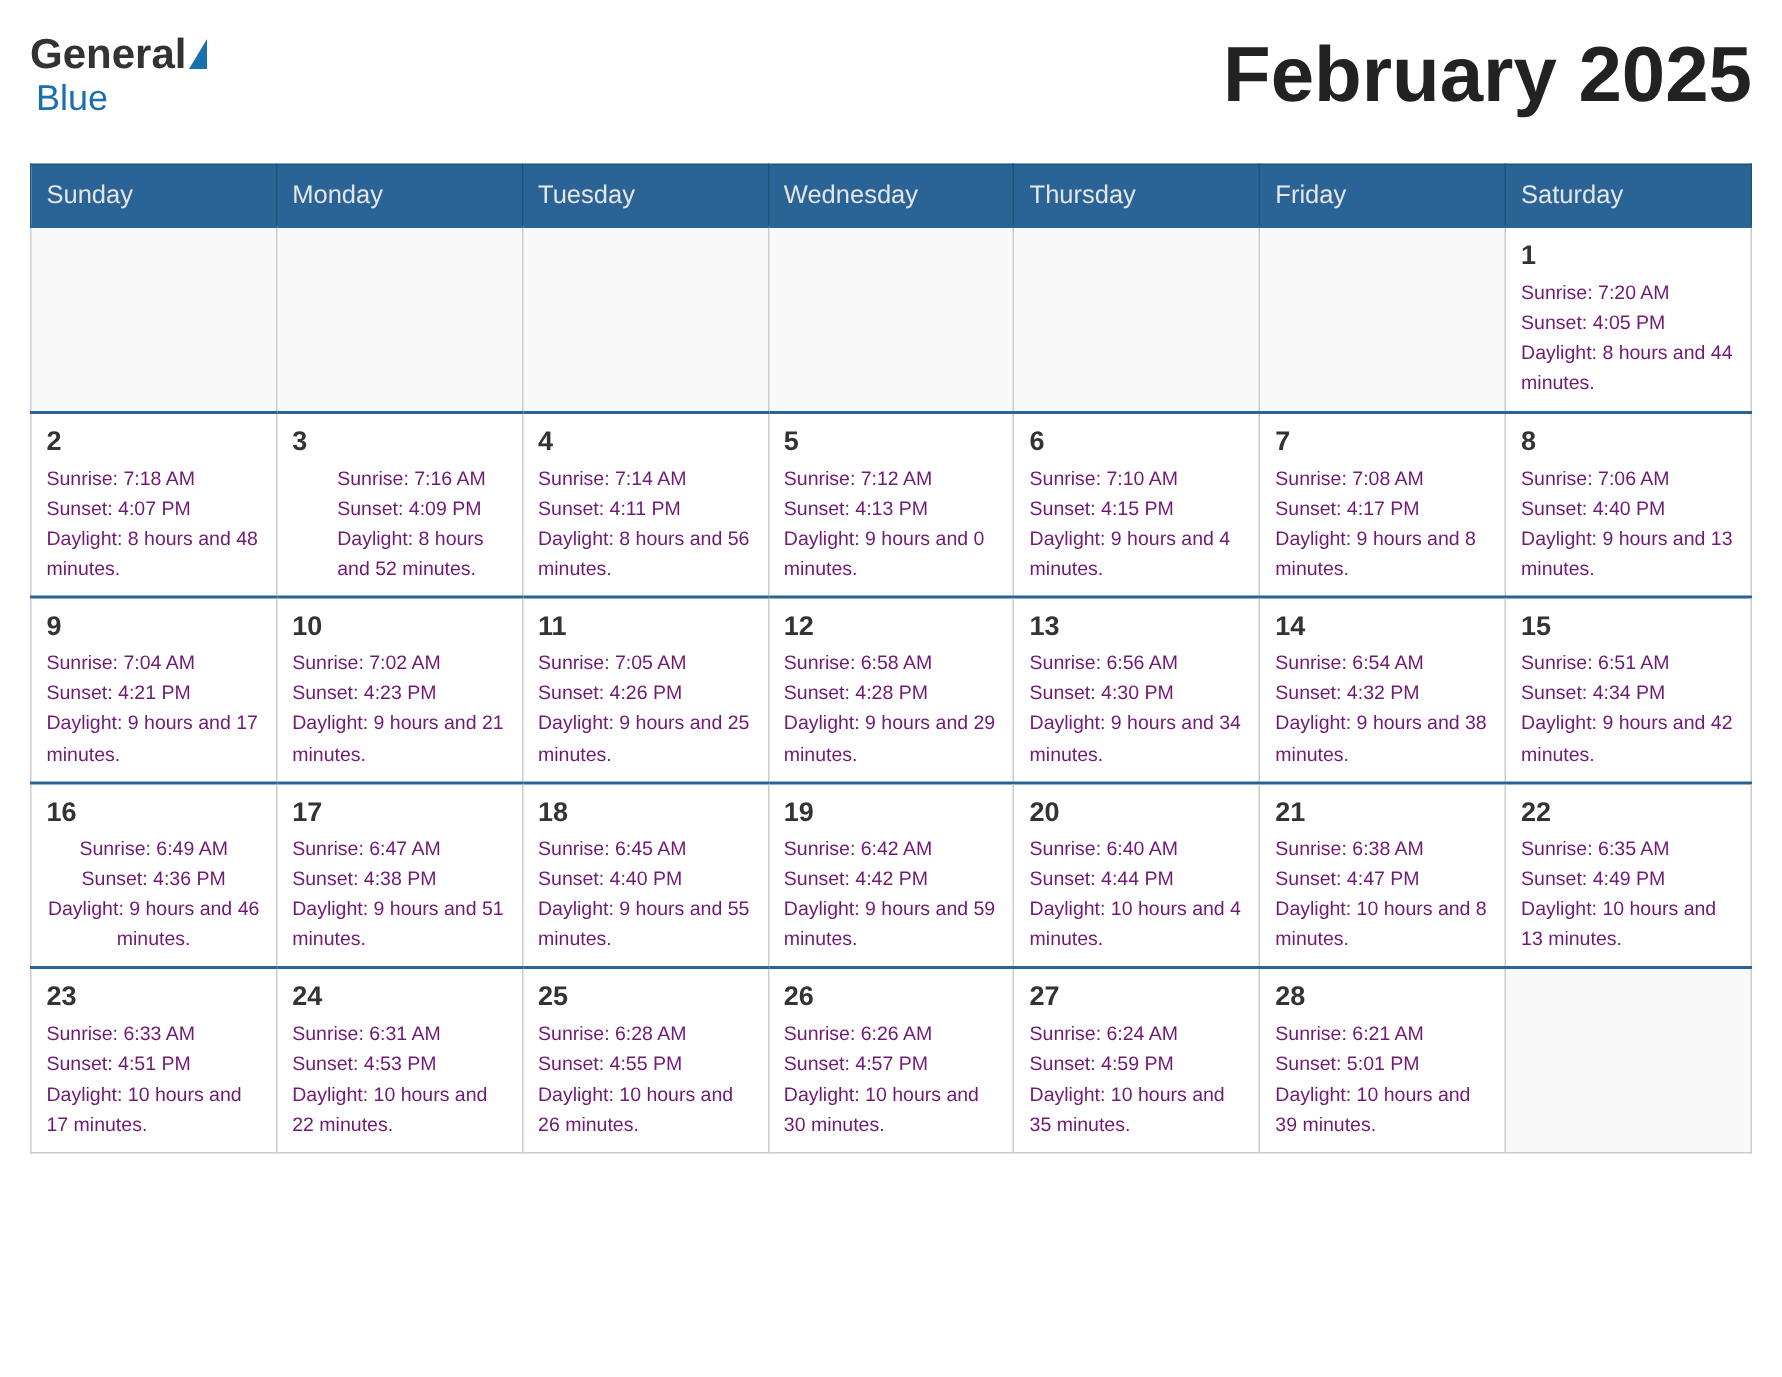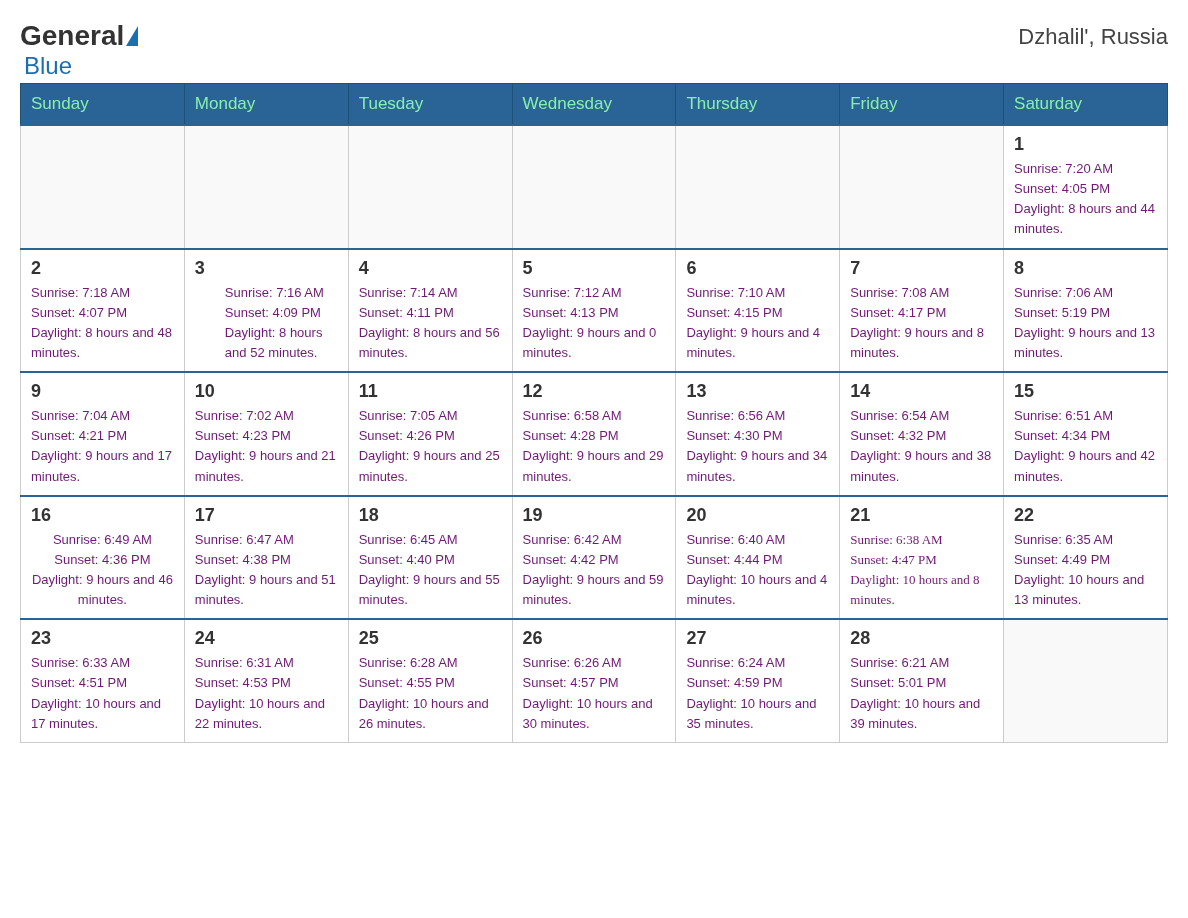--- a/index.html
+++ b/index.html
@@ -7,21 +7,21 @@
       font-family: Arial, sans-serif;
       background: #fff;
       padding: 20px;
       width: 1188px;
       min-height: 918px;
     }
     .header {
       display: flex;
       justify-content: space-between;
       align-items: flex-start;
-      margin-bottom: 3px;
+      margin-bottom: 29px;
     }
     .logo-text-general {
       font-size: 28px;
       font-weight: bold;
       color: #333;
     }
     .logo-blue {
       font-size: 24px;
       font-weight: normal;
       color: #1a6faf;
@@ -52,21 +52,21 @@
       font-size: 22px;
       color: #444;
       margin-top: 4px;
     }
     .calendar {
       width: 100%;
       border-collapse: collapse;
     }
     .calendar th {
       background-color: #2a6496;
-      color: #86efac;
+      color: #e5e5e5;
       text-align: left;
       padding: 10px 10px;
       font-size: 17px;
       font-weight: normal;
       border: 1px solid #1d5278;
     }
     .calendar td {
       vertical-align: top;
       padding: 8px 10px;
       border: 1px solid #ccc;
@@ -107,21 +107,21 @@
   <div class="logo-wrapper">
     <div class="logo-line1">
       <span class="logo-text-general">General</span>
       <span class="logo-triangle"></span>
     </div>
     <div class="logo-line2">
       <span class="logo-blue">Blue</span>
     </div>
   </div>
   <div class="title-block">
-    <div class="location">Dzhalil', Russia</div>
+    <div class="month-title">February 2025</div>
   </div>
 </div>
 
 <table class="calendar">
   <thead>
     <tr>
     <th>Sunday</th>
         <th>Monday</th>
         <th>Tuesday</th>
         <th>Wednesday</th>
@@ -178,21 +178,21 @@
         </td>
         <td>
           <span class="day-number">7</span>
           <div class="day-info" style="white-space: pre-line;">Sunrise: 7:08 AM
 Sunset: 4:17 PM
 Daylight: 9 hours and 8 minutes.</div>
         </td>
         <td>
           <span class="day-number">8</span>
           <div class="day-info" style="white-space: pre-line;">Sunrise: 7:06 AM
-Sunset: 5:19 PM
+Sunset: 4:40 PM
 Daylight: 9 hours and 13 minutes.</div>
         </td>
       </tr>
       <tr>
         <td>
           <span class="day-number">9</span>
           <div class="day-info" style="white-space: pre-line;">Sunrise: 7:04 AM
 Sunset: 4:21 PM
 Daylight: 9 hours and 17 minutes.</div>
         </td>
@@ -259,21 +259,21 @@
 Daylight: 9 hours and 59 minutes.</div>
         </td>
         <td>
           <span class="day-number">20</span>
           <div class="day-info" style="white-space: pre-line;">Sunrise: 6:40 AM
 Sunset: 4:44 PM
 Daylight: 10 hours and 4 minutes.</div>
         </td>
         <td>
           <span class="day-number">21</span>
-          <div class="day-info" style="white-space: pre-line; font-family: Liberation Serif, serif;">Sunrise: 6:38 AM
+          <div class="day-info" style="white-space: pre-line;">Sunrise: 6:38 AM
 Sunset: 4:47 PM
 Daylight: 10 hours and 8 minutes.</div>
         </td>
         <td>
           <span class="day-number">22</span>
           <div class="day-info" style="white-space: pre-line;">Sunrise: 6:35 AM
 Sunset: 4:49 PM
 Daylight: 10 hours and 13 minutes.</div>
         </td>
       </tr>

